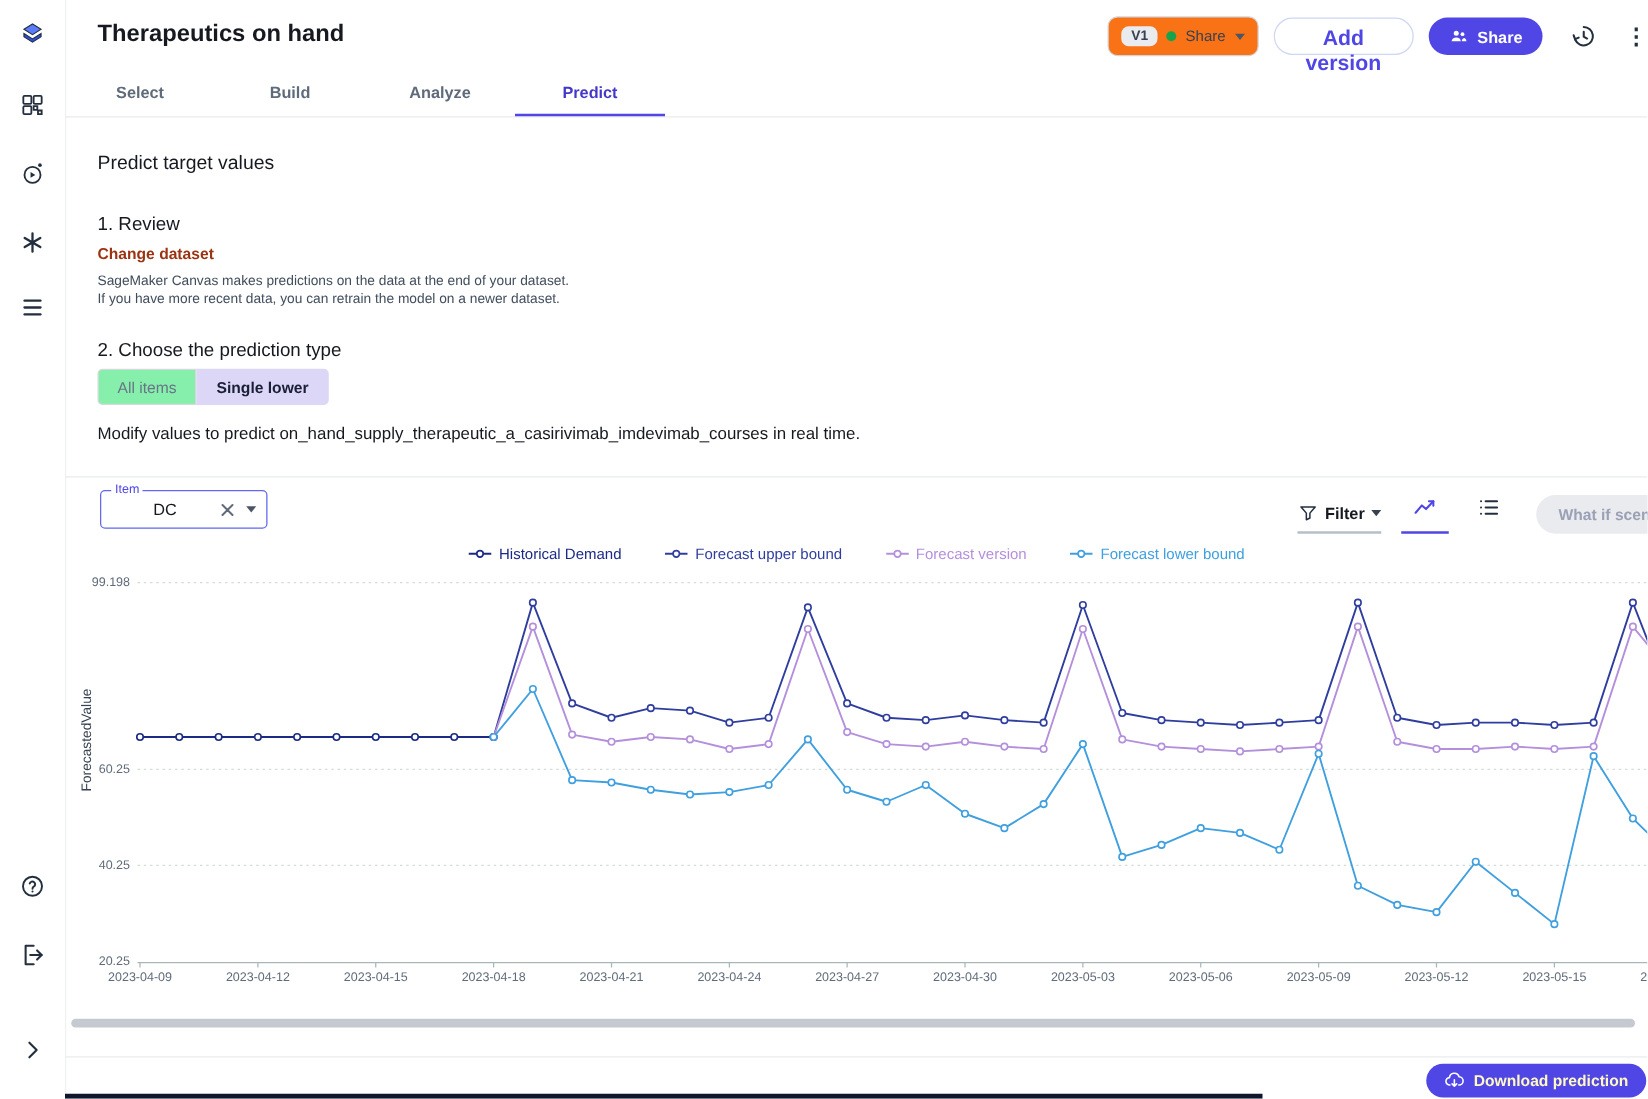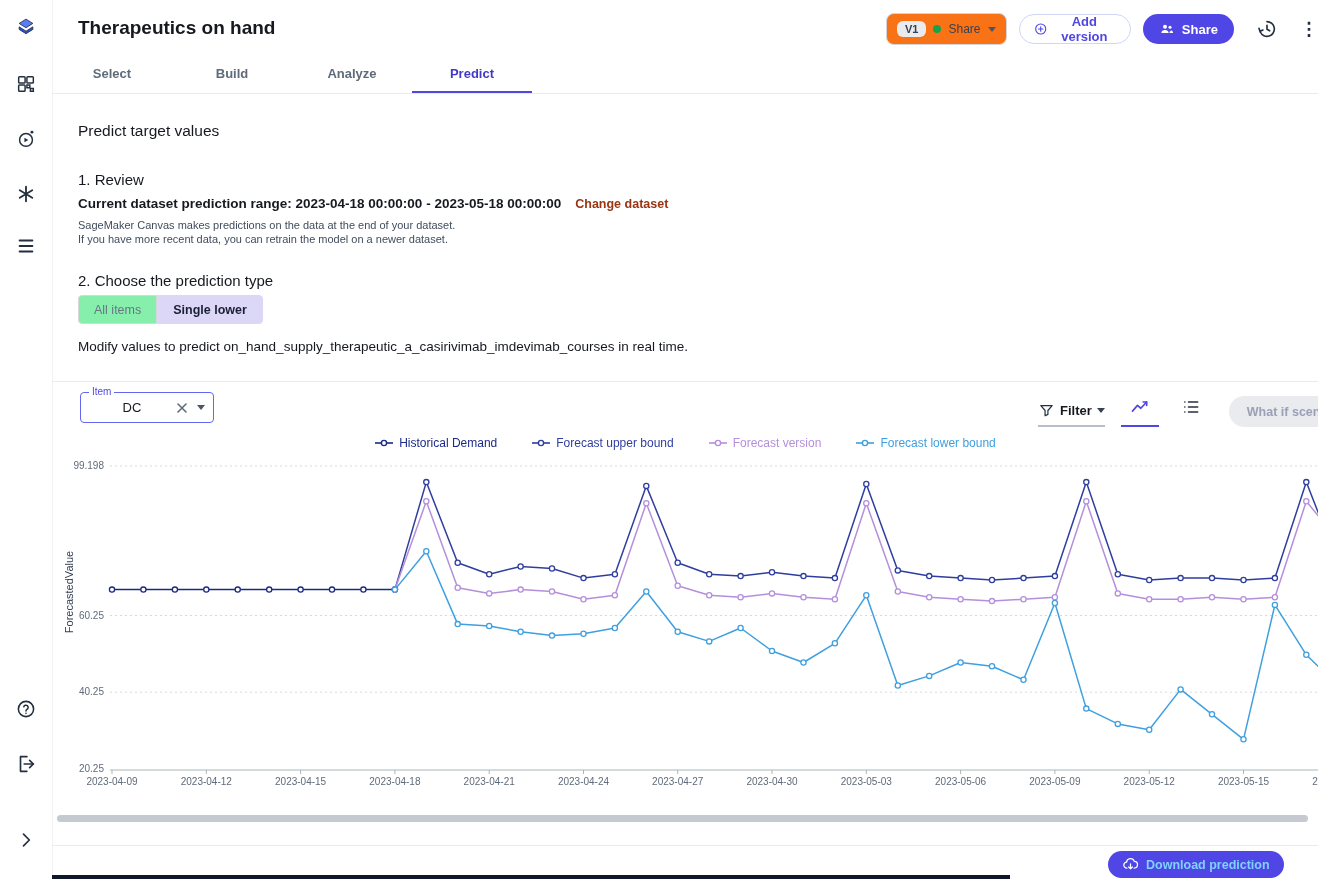--- a/index.html
+++ b/index.html
@@ -16,21 +16,21 @@
   .side-icon svg{stroke:#232f3e;}
 
   
   .page-title{position:absolute;left:78px;top:17px;font-size:19px;font-weight:700;color:#16191f;}
   .header-controls{position:absolute;left:886px;top:13px;display:flex;align-items:center;gap:12px;}
   .version-pill{height:30px;border:1px solid #d1d5db;border-radius:8px;display:flex;align-items:center;gap:7px;padding:0 10px;background:#f97316;cursor:pointer;}
   .version-chip{background:#e9ebef;border-radius:6px;padding:2px 8px;font-size:11px;font-weight:700;color:#374151;}
   .status-dot{width:8px;height:8px;border-radius:50%;background:var(--green);}
   .status-text{font-size:12px;color:#374151;}
   .caret{width:0;height:0;border-left:4px solid transparent;border-right:4px solid transparent;border-top:5px solid #4b5563;display:inline-block;}
-  .add-version-btn{height:30px;border:1px solid #cfd6f6;background:#fff;border-radius:16px;display:flex;align-items:center;gap:6px;padding:0 14px;color:var(--accent);font-size:13px;font-weight:700;cursor:pointer;}
+  .add-version-btn{height:30px;border:1px solid #cfd6f6;background:#fff;border-radius:16px;display:flex;align-items:center;gap:6px;padding:0 14px;color:var(--accent);font-size:17px;font-weight:700;cursor:pointer;flex-direction:column;}
   .share-btn{height:30px;border:none;background:var(--accent);border-radius:16px;display:flex;align-items:center;gap:7px;padding:0 16px;color:#fff;font-size:13px;font-weight:700;cursor:pointer;}
   .history-btn{margin-left:10px;cursor:pointer;display:flex;align-items:center;}
   .dots-btn{margin-left:10px;cursor:pointer;font-size:18px;color:#232f3e;font-weight:700;}
 
   
   .tabbar{position:absolute;left:52px;right:0;top:56px;height:37px;border-bottom:1px solid #e9ebed;display:flex;}
   .tab{width:120px;text-align:center;font-size:13px;font-weight:600;color:#5f6b7a;padding-top:10px;border-bottom:2px solid transparent;box-sizing:border-box;cursor:pointer;}
   .tab.active{color:#4338ca;border-bottom-color:var(--accent);}
 
   
@@ -65,21 +65,21 @@
   .legend{position:absolute;left:52px;right:0;top:436px;display:flex;justify-content:center;align-items:center;gap:34px;}
   .legend-item{display:flex;align-items:center;gap:5px;font-size:12px;cursor:pointer;}
   .chart-wrap{position:absolute;left:52px;top:452px;width:1266px;height:345px;overflow:hidden;}
   .grid{stroke:#d5dbdb;stroke-dasharray:2 3;stroke-width:1;}
   .axis{stroke:#aab7b8;stroke-width:1;}
   .ytick{font-size:10px;fill:#5f6b7a;text-anchor:end;}
   .xtick{font-size:10px;fill:#5f6b7a;text-anchor:middle;}
   .ylab{font-size:11px;fill:#374151;}
   .chart-scrollbar{position:absolute;left:57px;top:815px;width:1251px;height:7px;border-radius:4px;background:#c5cad1;cursor:pointer;}
   .footer-divider{position:absolute;left:52px;right:0;top:845px;border-top:1px solid #e9ebed;}
-  .download-btn{position:absolute;left:1108px;top:851px;height:27px;border:none;background:var(--accent);border-radius:14px;display:flex;align-items:center;gap:7px;padding:0 14px;color:#7dd3fc;font-size:12.5px;font-weight:700;cursor:pointer;}
+  .download-btn{position:absolute;left:1141px;top:851px;height:27px;border:none;background:var(--accent);border-radius:14px;display:flex;align-items:center;gap:7px;padding:0 14px;color:#fef9c3;font-size:12.5px;font-weight:700;cursor:pointer;}
   .bottom-bar{position:absolute;left:52px;top:875px;width:958px;height:4px;background:#0f172a;cursor:pointer;}
 </style>
 </head>
 <body style="--accent: #4f46e5; --link: #9a3412; --green: #16a34a; --seg: #dcd6f7;">
 
 <aside class="sidebar">
   <div class="side-icon" style="top:14px">
     <svg width="26" height="26" viewBox="0 0 28 28">
       <path d="M6 11 L14 6 L22 11 L14 16 Z" fill="#5a7cfa"></path>
       <path d="M6 15 L14 20 L22 15 L22 18 L14 23 L6 18 Z" fill="#2e4fe0"></path>
@@ -170,21 +170,20 @@
   <div class="tab">Select</div>
   <div class="tab">Build</div>
   <div class="tab">Analyze</div>
   <div class="tab active">Predict</div>
 </nav>
 
 <div class="h-predict">Predict target values</div>
 <div class="h-review">1. Review</div>
 
 <div class="range-row">
-  <span class="range-text">Current dataset prediction range: 2023-04-18 00:00:00 - 2023-05-18 00:00:00</span>
   <span class="change-link">Change dataset</span>
 </div>
 <div class="note1">SageMaker Canvas makes predictions on the data at the end of your dataset.</div>
 <div class="note2">If you have more recent data, you can retrain the model on a newer dataset.</div>
 
 <div class="h-type">2. Choose the prediction type</div>
 <div class="segmented">
   <div class="seg seg-off">All items</div>
   <div class="seg seg-on">Single lower</div>
 </div>

